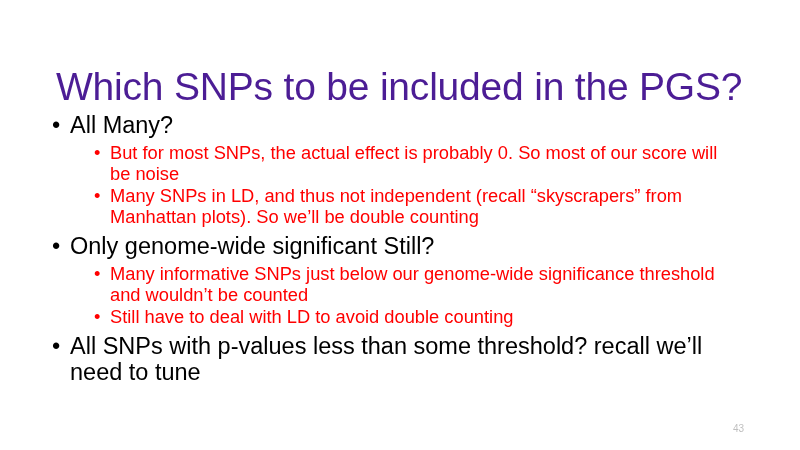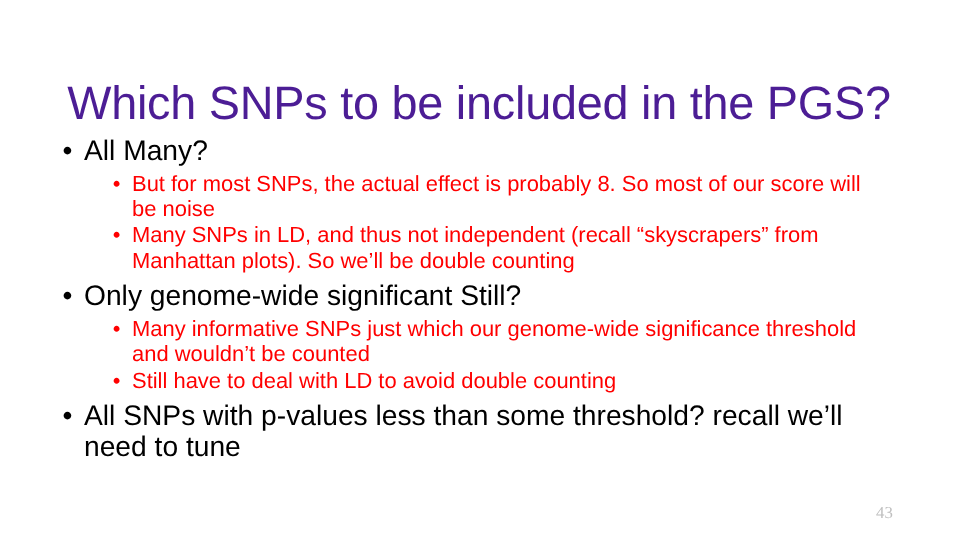--- a/index.html
+++ b/index.html
@@ -105,61 +105,60 @@
 
   .b1-wrap {
     width: 680px;
   }
 
   
   .page-number {
     position: absolute;
     right: 56px;
     bottom: 14px;
-    font-size: 14px;
+    font-size: 10px;
     line-height: 14px;
     color: #bfbfbf;
     text-align: right;
-    font-family: Liberation Serif, serif;
   }
 </style>
 </head>
 <body>
 
 <div class="slide">
 
   <h1 class="slide-title">Which SNPs to be included in the PGS?</h1>
 
   <div class="body-area">
     <ul class="lvl1">
 
       <li class="b1">
         <span class="marker">•</span>
         <span class="txt b1-wrap">All Many?</span>
 
         <ul class="lvl2">
           <li class="b2">
             <span class="marker">•</span>
-            <span class="txt">But for most SNPs, the actual effect is probably 8. So most of our score will be noise</span>
+            <span class="txt">But for most SNPs, the actual effect is probably 0. So most of our score will be noise</span>
           </li>
           <li class="b2">
             <span class="marker">•</span>
             <span class="txt">Many SNPs in LD, and thus not independent (recall “skyscrapers” from Manhattan plots). So we’ll be double counting</span>
           </li>
         </ul>
       </li>
 
       <li class="b1">
         <span class="marker">•</span>
         <span class="txt b1-wrap">Only genome-wide significant Still?</span>
 
         <ul class="lvl2">
           <li class="b2">
             <span class="marker">•</span>
-            <span class="txt">Many informative SNPs just which our genome-wide significance threshold and wouldn’t be counted</span>
+            <span class="txt">Many informative SNPs just below our genome-wide significance threshold and wouldn’t be counted</span>
           </li>
           <li class="b2">
             <span class="marker">•</span>
             <span class="txt">Still have to deal with LD to avoid double counting</span>
           </li>
         </ul>
       </li>
 
       <li class="b1">
         <span class="marker">•</span>

